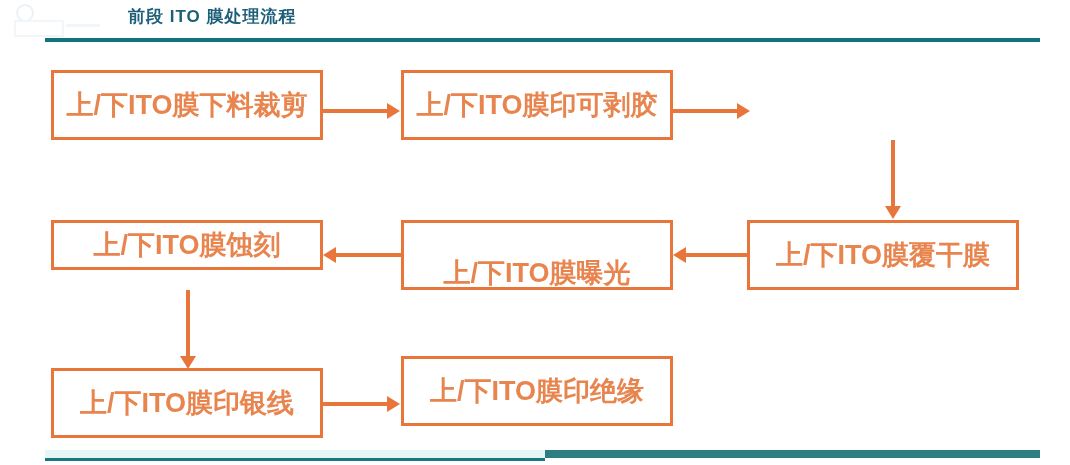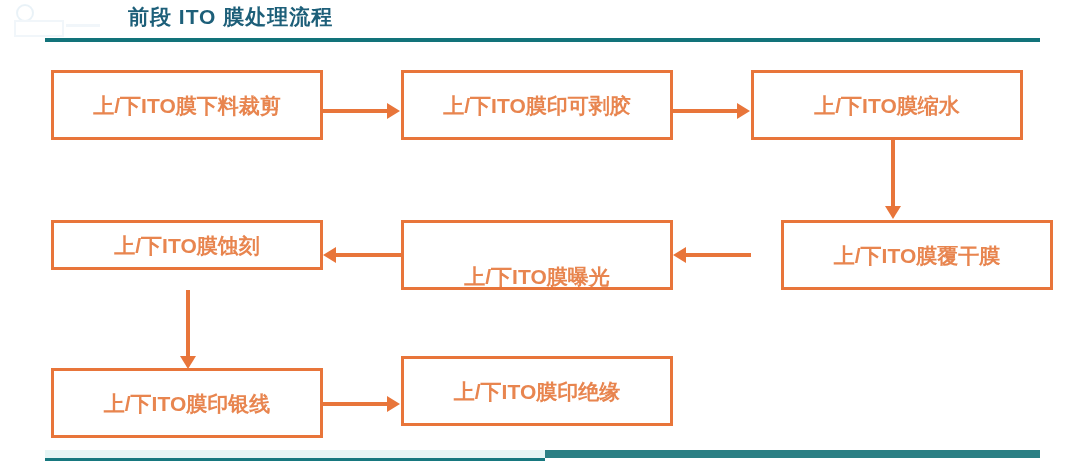--- a/index.html
+++ b/index.html
@@ -51,21 +51,21 @@
     width: 34px;
     height: 3px;
     background: #9cc0da;
   }
 
   
   #title {
     position: absolute;
     left: 128px;
     top: 2px;
-    font-size: 21px;
+    font-size: 17px;
     font-weight: bold;
     color: #1d5f79;
     letter-spacing: 1px;
     white-space: nowrap;
     line-height: 30px;
   }
 
   
   #top-rule {
     position: absolute;
@@ -104,21 +104,21 @@
   .node {
     position: absolute;
     box-sizing: border-box;
     border: 3px solid #e8753a;
     background: #ffffff;
     display: flex;
     align-items: center;
     justify-content: center;
   }
   .node-label {
-    font-size: 21px;
+    font-size: 27px;
     font-weight: bold;
     color: #e8854f;
     white-space: nowrap;
     letter-spacing: 0px;
     line-height: 1;
   }
 
   
   .conn {
     position: absolute;
@@ -184,23 +184,20 @@
 
   <div class="node" style="left:401px; top:70px; width:272px; height:70px;">
     <span class="node-label">上/下ITO膜印可剥胶</span>
   </div>
 
   <div class="conn" style="left:673px; top:103px; width:78px; height:16px;">
     <div class="shaft-h" style="width:66px; top:6px;"></div>
     <div class="arrowhead right" style="left:64px; top:0px;"></div>
   </div>
 
-  <div class="node" style="left:751px; top:70px; width:272px; height:70px;">
-    <span class="node-label">上/下ITO膜缩水</span>
-  </div>
 
   <div class="conn" style="left:885px; top:140px; width:16px; height:80px;">
     <div class="shaft-v" style="left:6px; height:68px;"></div>
     <div class="arrowhead down" style="left:0px; top:66px;"></div>
   </div>
 
   <div class="node" style="left:51px; top:220px; width:272px; height:50px;">
     <span class="node-label">上/下ITO膜蚀刻</span>
   </div>
 
@@ -211,21 +208,21 @@
 
   <div class="node" style="left:401px; top:220px; width:272px; height:70px;align-items:flex-end;">
     <span class="node-label">上/下ITO膜曝光</span>
   </div>
 
   <div class="conn" style="left:673px; top:247px; width:78px; height:16px;">
     <div class="shaft-h" style="left:12px; width:66px; top:6px;"></div>
     <div class="arrowhead left" style="left:0px; top:0px;"></div>
   </div>
 
-  <div class="node" style="left:781px; top:220px; width:272px; height:70px;">
+  <div class="node" style="left:747px; top:220px; width:272px; height:70px;">
     <span class="node-label">上/下ITO膜覆干膜</span>
   </div>
 
   <div class="conn" style="left:180px; top:290px; width:16px; height:80px;">
     <div class="shaft-v" style="left:6px; height:68px;"></div>
     <div class="arrowhead down" style="left:0px; top:66px;"></div>
   </div>
 
   <div class="node" style="left:51px; top:368px; width:272px; height:70px;">
     <span class="node-label">上/下ITO膜印银线</span>

